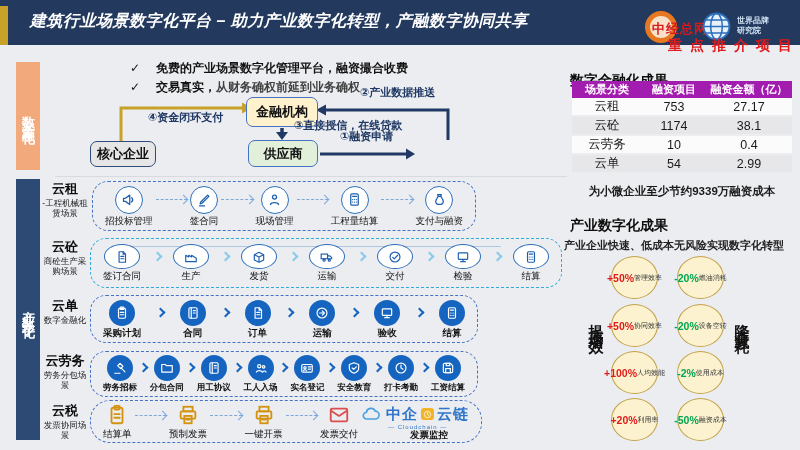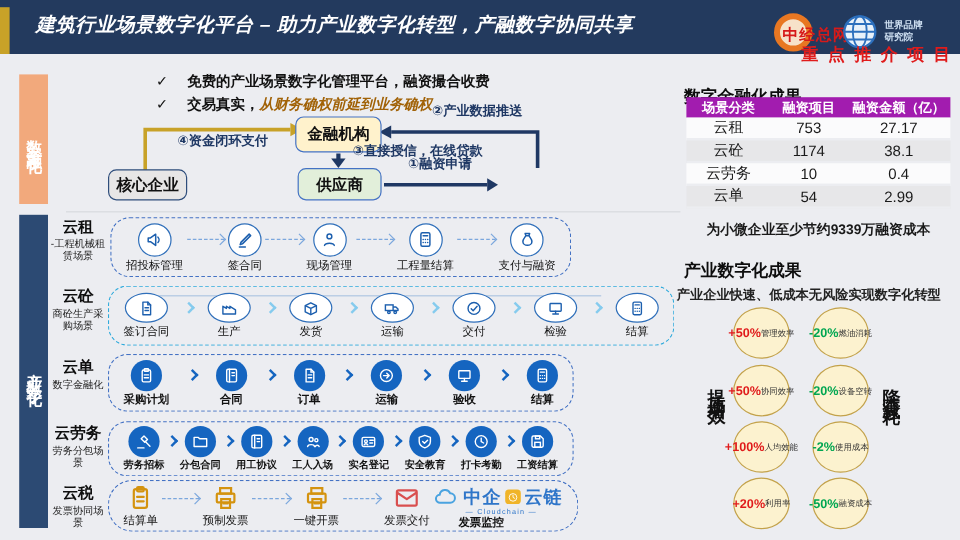--- a/index.html
+++ b/index.html
@@ -23,21 +23,21 @@
 
   
   .sc-label { position:absolute; left:40px; width:50px; text-align:center; }
   .sc-name { font-size:13px; font-weight:bold; color:#0f0f0f; display:block; }
   .sc-desc { font-size:8.5px; color:#222; line-height:1.2; display:block; }
 
   
   .flow { position:absolute; left:88px; top:55px; width:484px; height:122px; }
   .bullet { position:absolute; left:42px; font-size:12px; font-weight:bold; color:#111; white-space:nowrap; }
   .bullet .chk { margin-right:16px; }
-  .bullet .red { color:#a16207;font-style:italic; }
+  .bullet .red { color:#404040; }
   .fbox { position:absolute; border:1.5px solid #4472c4; border-radius:7px; display:flex; align-items:center; justify-content:center; font-size:13px; font-weight:bold; color:#111; }
   .fbox.core { left:2px; top:86px; width:66px; height:26px; background:#e7e6e6; border-color:#2e4d7b; }
   .fbox.bank { left:158px; top:42px; width:72px; height:30px; background:#fff2cc; }
   .fbox.supplier { left:160px; top:85px; width:70px; height:27px; background:#e2efda; }
   .fbox.cloud { left:327px; top:85px; width:70px; height:27px; background:#dae3f3; }
   .flbl { position:absolute; font-size:11px; font-weight:bold; color:#1f3864; white-space:nowrap; }
   .flow svg.arrows { position:absolute; left:0; top:0; width:484px; height:122px; }
   .divider { position:absolute; left:55px; top:176px; width:512px; height:1px; background:#d7dade; }
 
   
@@ -67,21 +67,21 @@
   .chev { position:relative; top:-7px; width:7px; height:7px; border-top:2.6px solid #1565c0; border-right:2.6px solid #1565c0; transform:rotate(45deg); margin:0 2px; flex:none; }
   .chev.light { border-color:#85cbee; }
   .r2-topline { position:absolute; top:7px; left:40px; right:60px; border-top:1px solid #aec6e2; }
   .tax-logo { display:flex; flex-direction:column; align-items:flex-start; z-index:1; position:relative; top:1px; }
   .tax-logo .lrow { display:flex; align-items:center; gap:2px; }
   .tax-logo .cloud-svg { width:26px; height:20px; color:#4aa3e0; }
   .tax-name { font-size:15px; font-weight:bold; color:#2e75c9; letter-spacing:1px; }
   .gold-badge { display:inline-flex; width:13px; height:12px; background:#f0b429; border-radius:3px; align-items:center; justify-content:center; color:#fff; margin:0 1px; }
   .gold-badge svg { width:9px; height:9px; }
   .tax-sub { font-size:6px; color:#2e75c9; letter-spacing:1px; margin-left:30px; }
-  .monitor-lbl { font-size:9.5px; color:#111; font-weight:bold; margin-left:24px; margin-top:-1px; }
+  .monitor-lbl { font-size:9.5px; color:#111; font-weight:bold; margin-left:52px; margin-top:-1px; }
 
   
   .r-title { position:absolute; left:570px; width:225px; font-size:14px; font-weight:bold; color:#0d0d0d;margin-top:12px; }
   .fin-title { top:60px; }
   .ind-title { top:205px; }
   .table { position:absolute; left:572px; top:81px; width:220px; font-size:12.5px; }
   .t-row { display:flex; }
   .t-head { background:#a21caf; color:#fff; font-weight:bold; font-size:11px; height:17px; }
   .t-cell { display:flex; align-items:center; justify-content:center; }
   .t-c1 { width:70px; } .t-c2 { width:64px; } .t-c3 { width:86px; }

